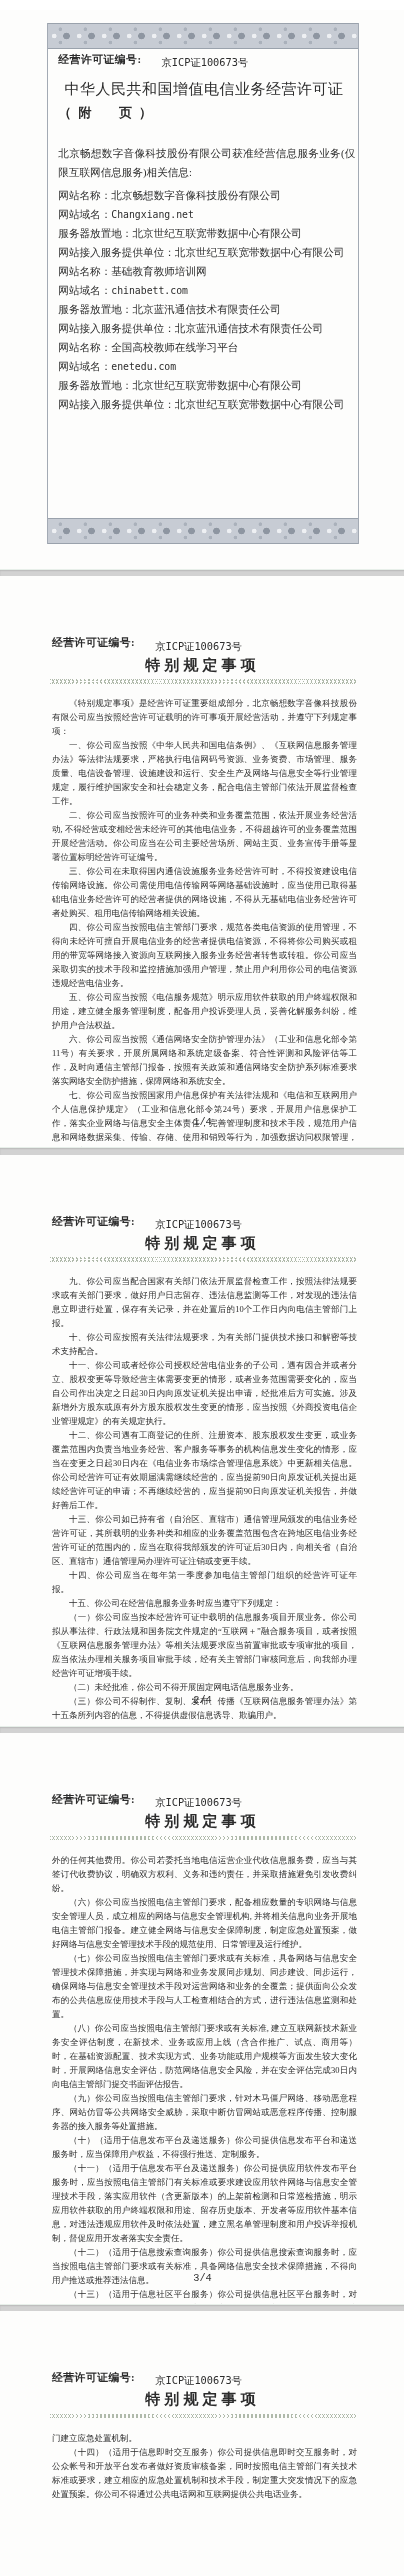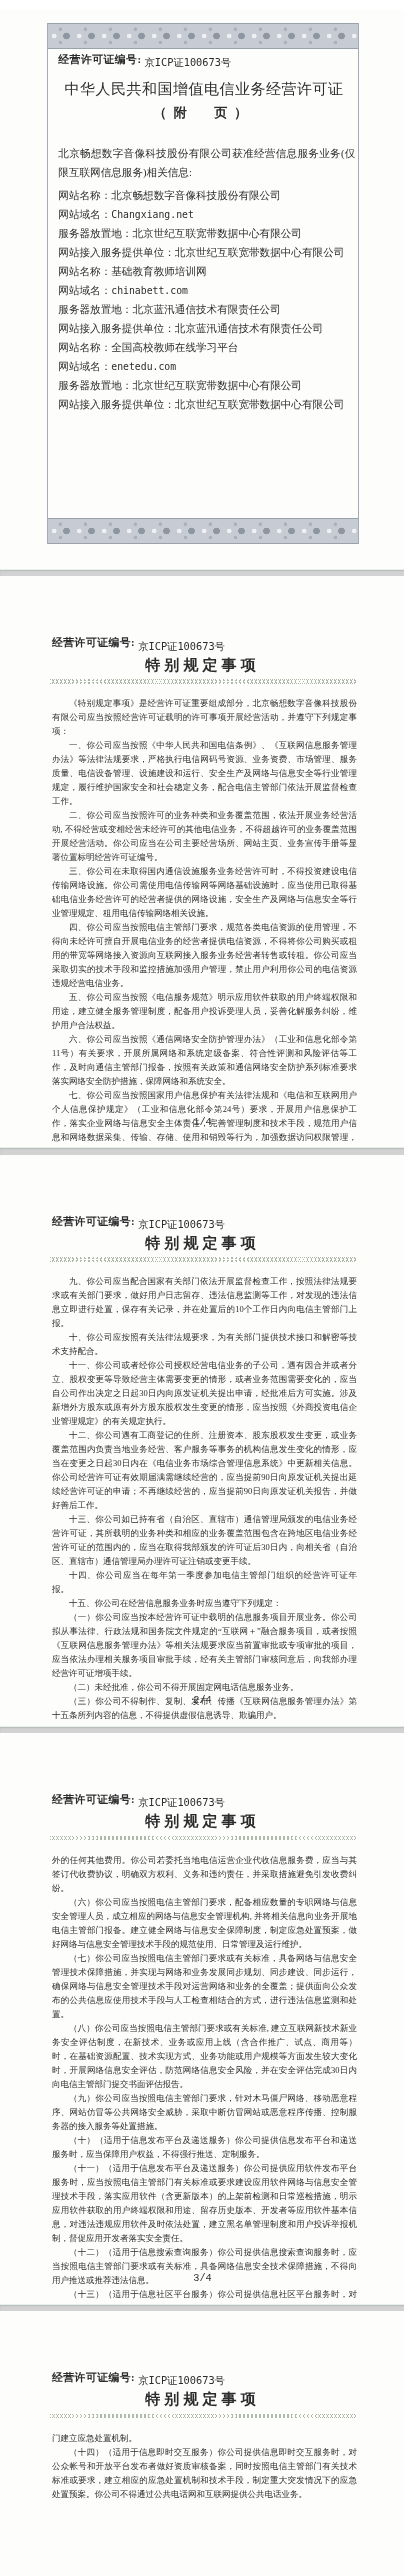--- a/index.html
+++ b/index.html
@@ -56,33 +56,32 @@
   }
   .lic-row{white-space:nowrap;}
   .lic-label{
     font-size:10.8px;
     font-weight:bold;
     letter-spacing:0.5px;
   }
   .lic-no{
     font-family:"DejaVu Sans Mono","Liberation Mono",monospace;
     font-size:10.3px;
-    margin-left:3px;
+    margin-left:20px;
     position:relative; top:3.1px;
   }
   .cert-title{
     margin:13.4px 0 0 0;
     text-align:center;
     font-size:15px;
     font-weight:normal;
     letter-spacing:0.5px;
   }
   .cert-sub{
     margin-top:5.2px;
-    text-align:center;
     font-size:13px;
     font-weight:bold;
     letter-spacing:7.2px;
   }
   .intro{
     margin:21.6px 0 0 0;
     width:297px;
     font-size:10.6px;
     line-height:19px;
     text-align:justify;
@@ -201,21 +200,21 @@
   <div class="page sp-page p2">
     <div class="lic-row">
       <span class="lic-label">经营许可证编号:</span><span class="lic-no">京ICP证100673号</span>
     </div>
     <h2 class="sp-title">特别规定事项</h2>
     <div class="zigzag"></div>
     <div class="body-block">
         <p class="para">《特别规定事项》是经营许可证重要组成部分，北京畅想数字音像科技股份有限公司应当按照经营许可证载明的许可事项开展经营活动，并遵守下列规定事项：</p>
         <p class="para">一、你公司应当按照《中华人民共和国电信条例》、《互联网信息服务管理办法》等法律法规要求，严格执行电信网码号资源、业务资费、市场管理、服务质量、电信设备管理、设施建设和运行、安全生产及网络与信息安全等行业管理规定，履行维护国家安全和社会稳定义务，配合电信主管部门依法开展监督检查工作。</p>
         <p class="para">二、你公司应当按照许可的业务种类和业务覆盖范围，依法开展业务经营活动, 不得经营或变相经营未经许可的其他电信业务，不得超越许可的业务覆盖范围开展经营活动。你公司应当在公司主要经营场所、网站主页、业务宣传手册等显著位置标明经营许可证编号。</p>
-        <p class="para">三、你公司在未取得国内通信设施服务业务经营许可时，不得投资建设电信传输网络设施。你公司需使用电信传输网等网络基础设施时，应当使用已取得基础电信业务经营许可的经营者提供的网络设施，安全生产及网络与信息安全等行业管理规定、租用电信传输网络相关设施。</p>
+        <p class="para">三、你公司在未取得国内通信设施服务业务经营许可时，不得投资建设电信传输网络设施。你公司需使用电信传输网等网络基础设施时，应当使用已取得基础电信业务经营许可的经营者提供的网络设施，不得从无基础电信业务经营许可者处购买、租用电信传输网络相关设施。</p>
         <p class="para">四、你公司应当按照电信主管部门要求，规范各类电信资源的使用管理，不得向未经许可擅自开展电信业务的经营者提供电信资源，不得将你公司购买或租用的带宽等网络接入资源向互联网接入服务业务经营者转售或转租。你公司应当采取切实的技术手段和监控措施加强用户管理，禁止用户利用你公司的电信资源违规经营电信业务。</p>
         <p class="para">五、你公司应当按照《电信服务规范》明示应用软件获取的用户终端权限和用途，建立健全服务管理制度，配备用户投诉受理人员，妥善化解服务纠纷，维护用户合法权益。</p>
         <p class="para">六、你公司应当按照《通信网络安全防护管理办法》（工业和信息化部令第11号）有关要求，开展所属网络和系统定级备案、符合性评测和风险评估等工作，及时向通信主管部门报备，按照有关政策和通信网络安全防护系列标准要求落实网络安全防护措施，保障网络和系统安全。</p>
         <p class="para">七、你公司应当按照国家用户信息保护有关法律法规和《电信和互联网用户个人信息保护规定》（工业和信息化部令第24号）要求，开展用户信息保护工作，落实企业网络与信息安全主体责任，完善管理制度和技术手段，规范用户信息和网络数据采集、传输、存储、使用和销毁等行为，加强数据访问权限管理，防止用户信息和数据泄露。</p>
       </div>
     <div class="pageno">1/4</div>
   </div>
 
   <div class="page-gap"></div>
 

